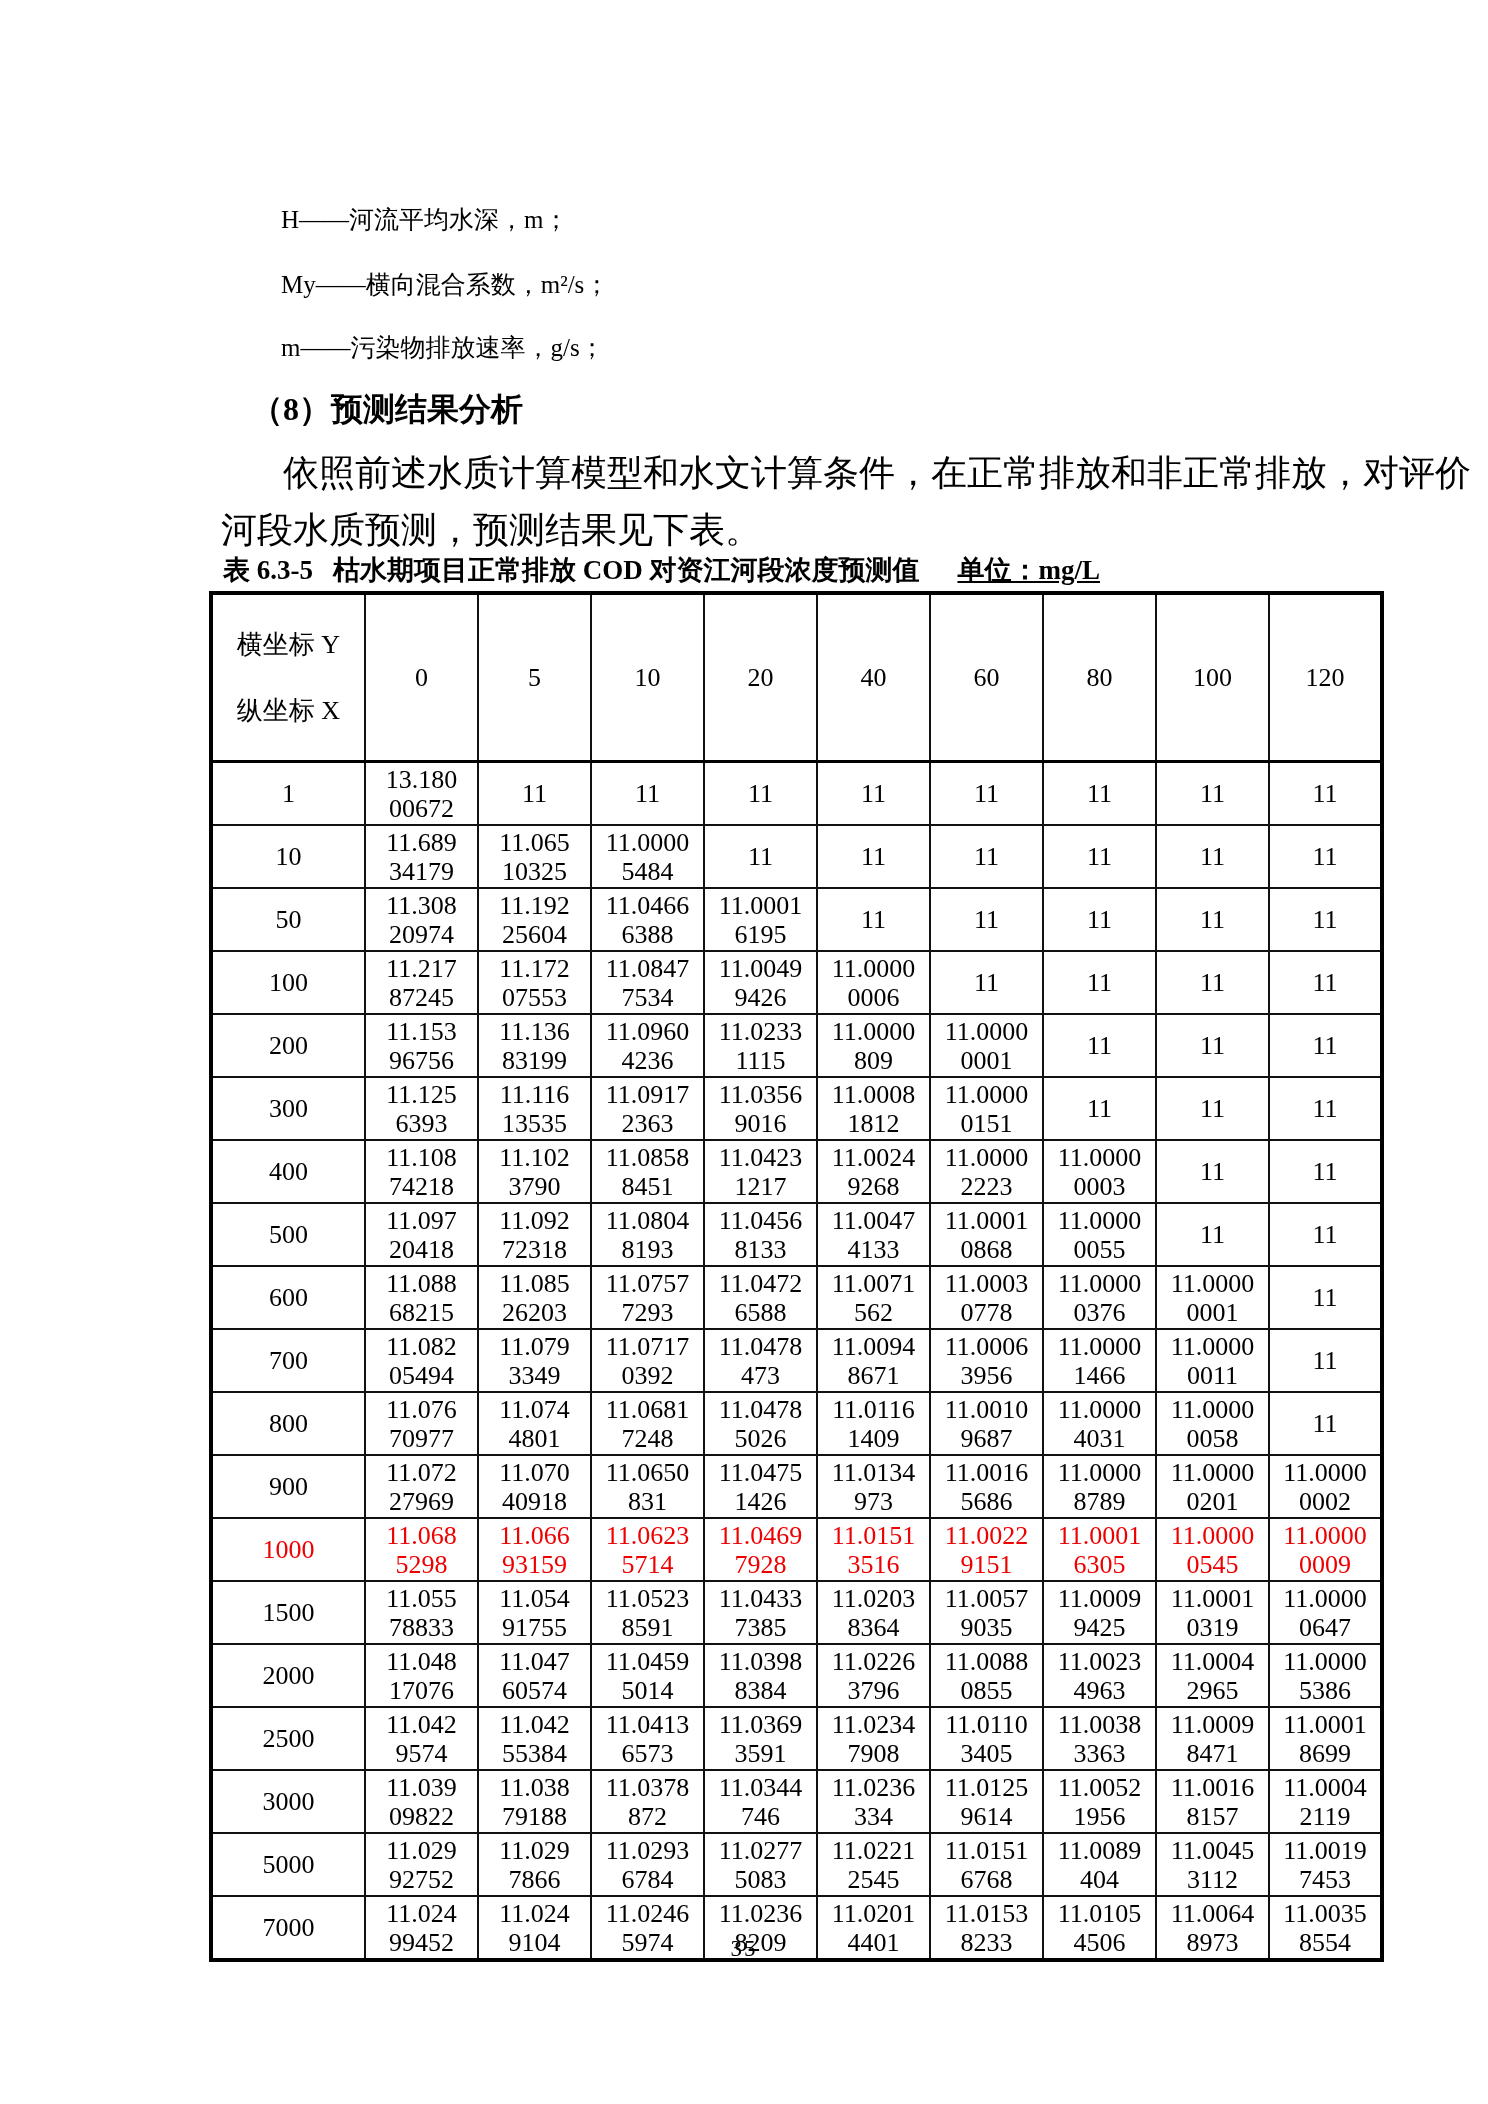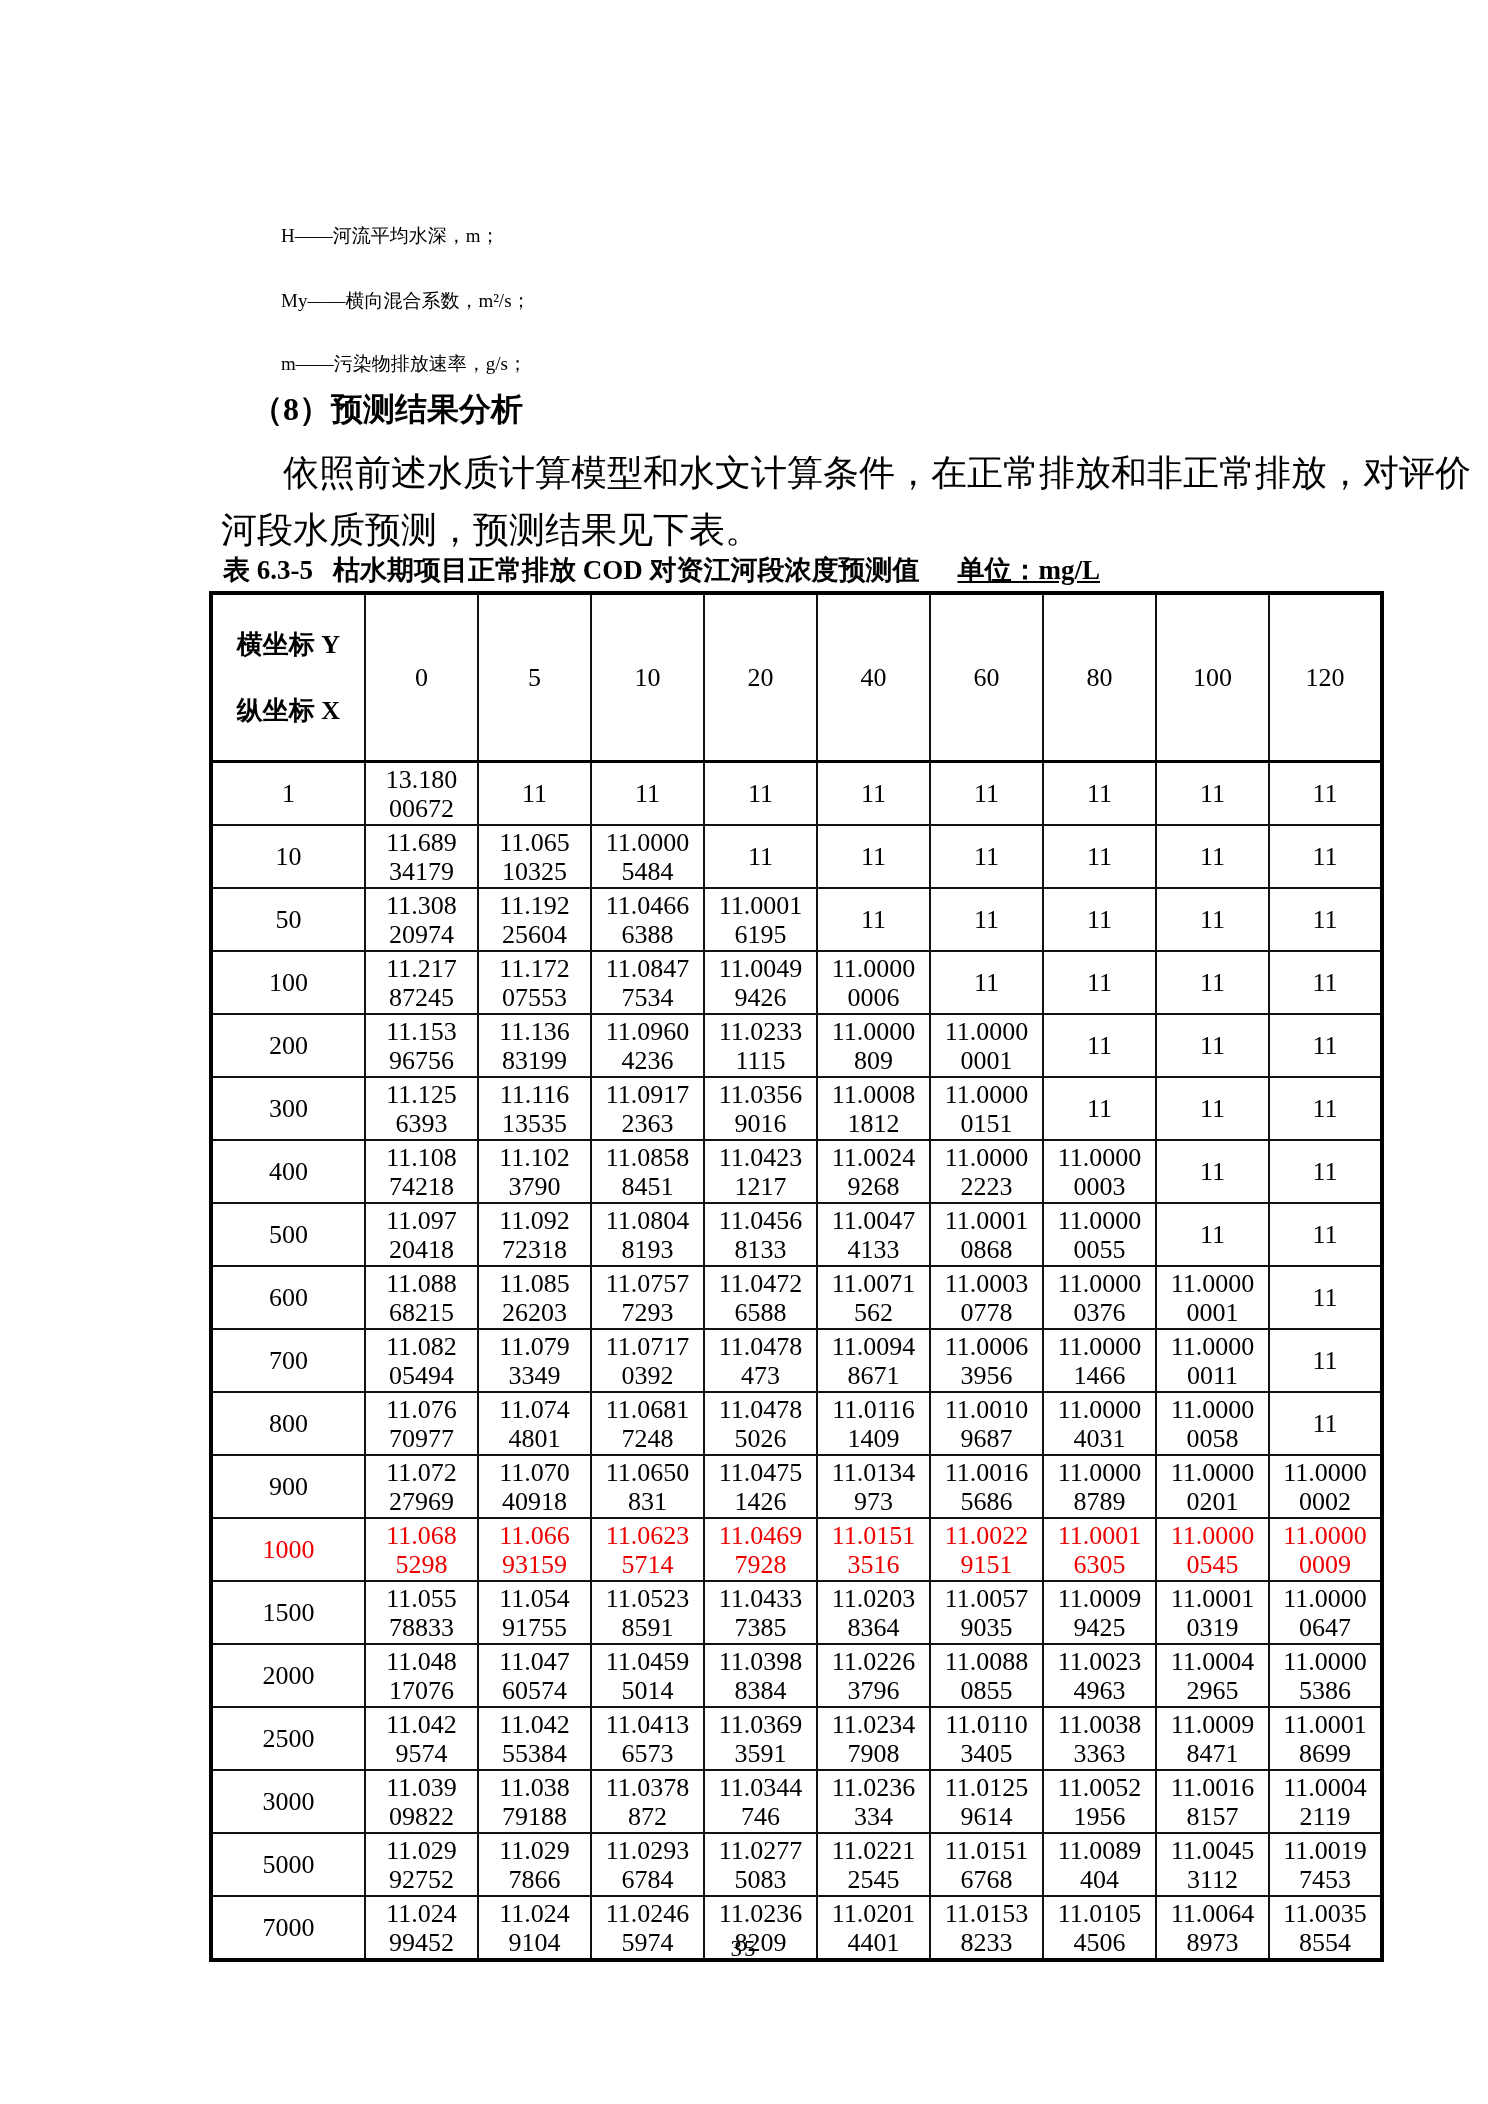--- a/index.html
+++ b/index.html
@@ -17,23 +17,22 @@
   .sheet {
     position: absolute;
     inset: 0;
     width: 1488px;
     height: 2104px;
     overflow: hidden;
   }
   .def-line {
     position: absolute;
     left: 281px;
-    font-size: 19px;
+    font-size: 25px;
     white-space: nowrap;
-    margin-top: 20px;
   }
   .section-heading {
     position: absolute;
     left: 251px;
     font-size: 32px;
     font-weight: bold;
     white-space: nowrap;
   }
   .para-line {
     position: absolute;
@@ -74,21 +73,21 @@
     text-align: center;
     vertical-align: middle;
     font-weight: normal;
     font-size: 26px;
     line-height: 29px;
     white-space: pre-line;
     overflow: hidden;
   }
   table.pred thead th { height: 72px; border-bottom: 3px solid #000; }
   table.pred thead th.corner {
-    font-weight: bold;
+    font-weight: normal;
     font-size: 26px;
     line-height: 33px;
   }
   table.pred tbody td { height: 61px; }
   table.pred tr.hl td { color: var(--hl, #ee0000); }
 
   .page-number {
     position: absolute;
     left: 0;
     top: 1936px;

